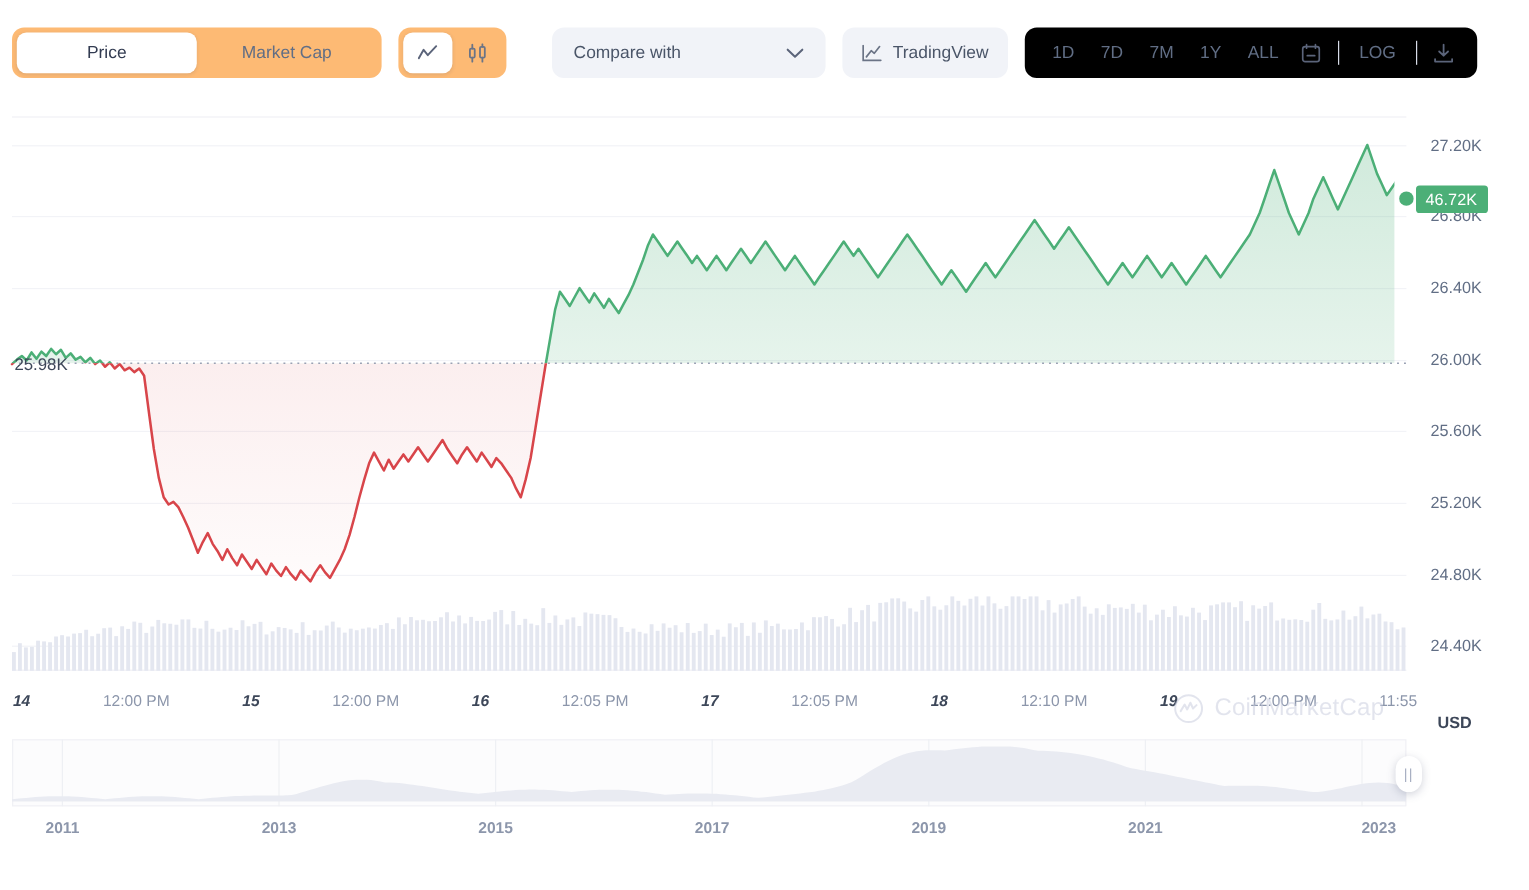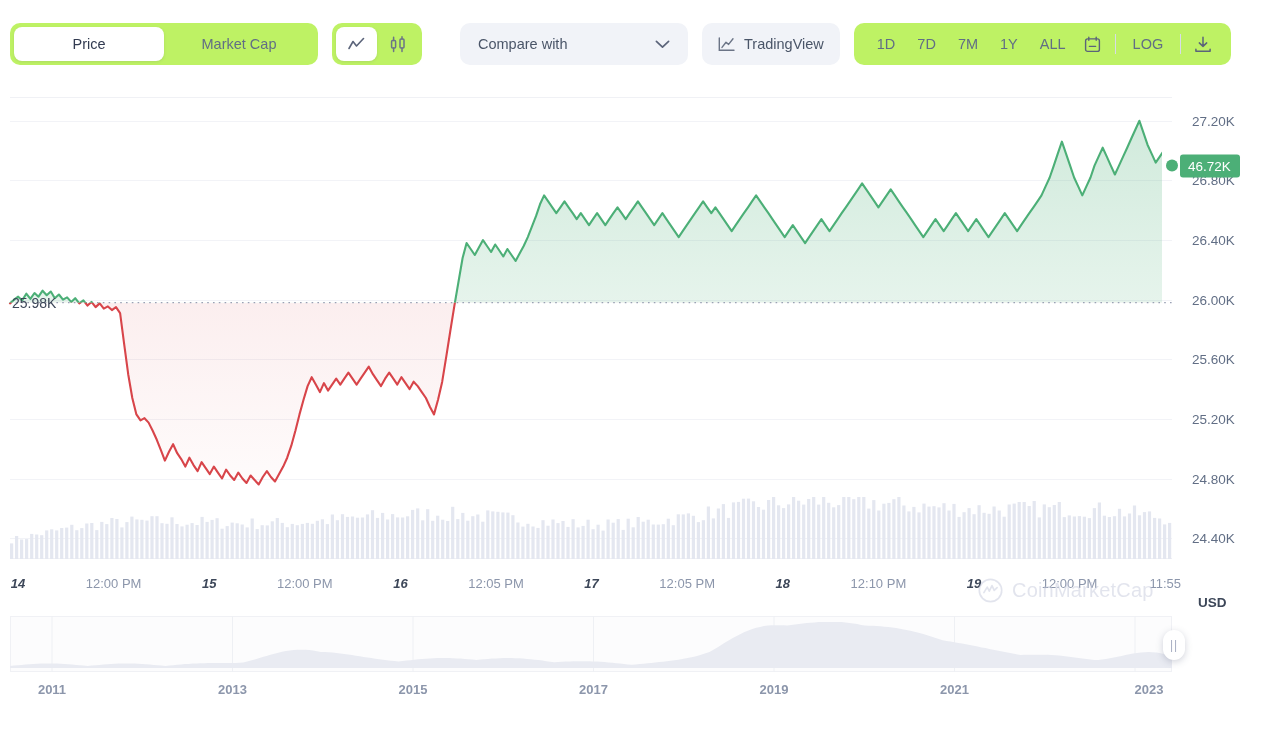--- a/index.html
+++ b/index.html
@@ -11,21 +11,21 @@
   }
 
   
   .toolbar {
     position: absolute; left: 0; top: 0;
     width: 1274px; height: 88px;
     display: flex; align-items: center;
   }
 
   .seg-group {
-    height: 42px; background: #bef264; border-radius: 10px;
+    height: 42px; background: #fdba74; border-radius: 10px;
     display: flex; align-items: center; padding: 4px;
   }
   .seg-btn {
     height: 34px; display: flex; align-items: center; justify-content: center;
     border-radius: 8px; font-size: 14.5px; color: #616e85;
     cursor: pointer; user-select: none; padding: 0 16px;
   }
   .seg-btn.active {
     background: #ffffff; color: #323b51; font-weight: 500;
     box-shadow: 0 1px 3px rgba(60,70,100,0.13);
@@ -46,21 +46,21 @@
 
   #compare {
     margin-left: 38px; height: 42px; width: 228px; padding: 0 18px;
     background: #f1f3f8; border-radius: 10px;
     display: flex; align-items: center; justify-content: space-between;
     font-size: 14.5px; color: #4a5568; cursor: pointer; user-select: none;
   }
 
   #ranges {
     margin-left: 14px; height: 42px; padding: 0 12px;
-    background: #bef264; border-radius: 10px;
+    background: #000000; border-radius: 10px;
     display: flex; align-items: center;
   }
   .range-btn {
     font-size: 14.5px; color: #616e85; padding: 0 11px; height: 30px;
     display: flex; align-items: center; border-radius: 7px;
     cursor: pointer; user-select: none;
   }
   .icon-btn {
     width: 32px; height: 30px; display: flex; align-items: center;
     justify-content: center; cursor: pointer; border-radius: 7px;

